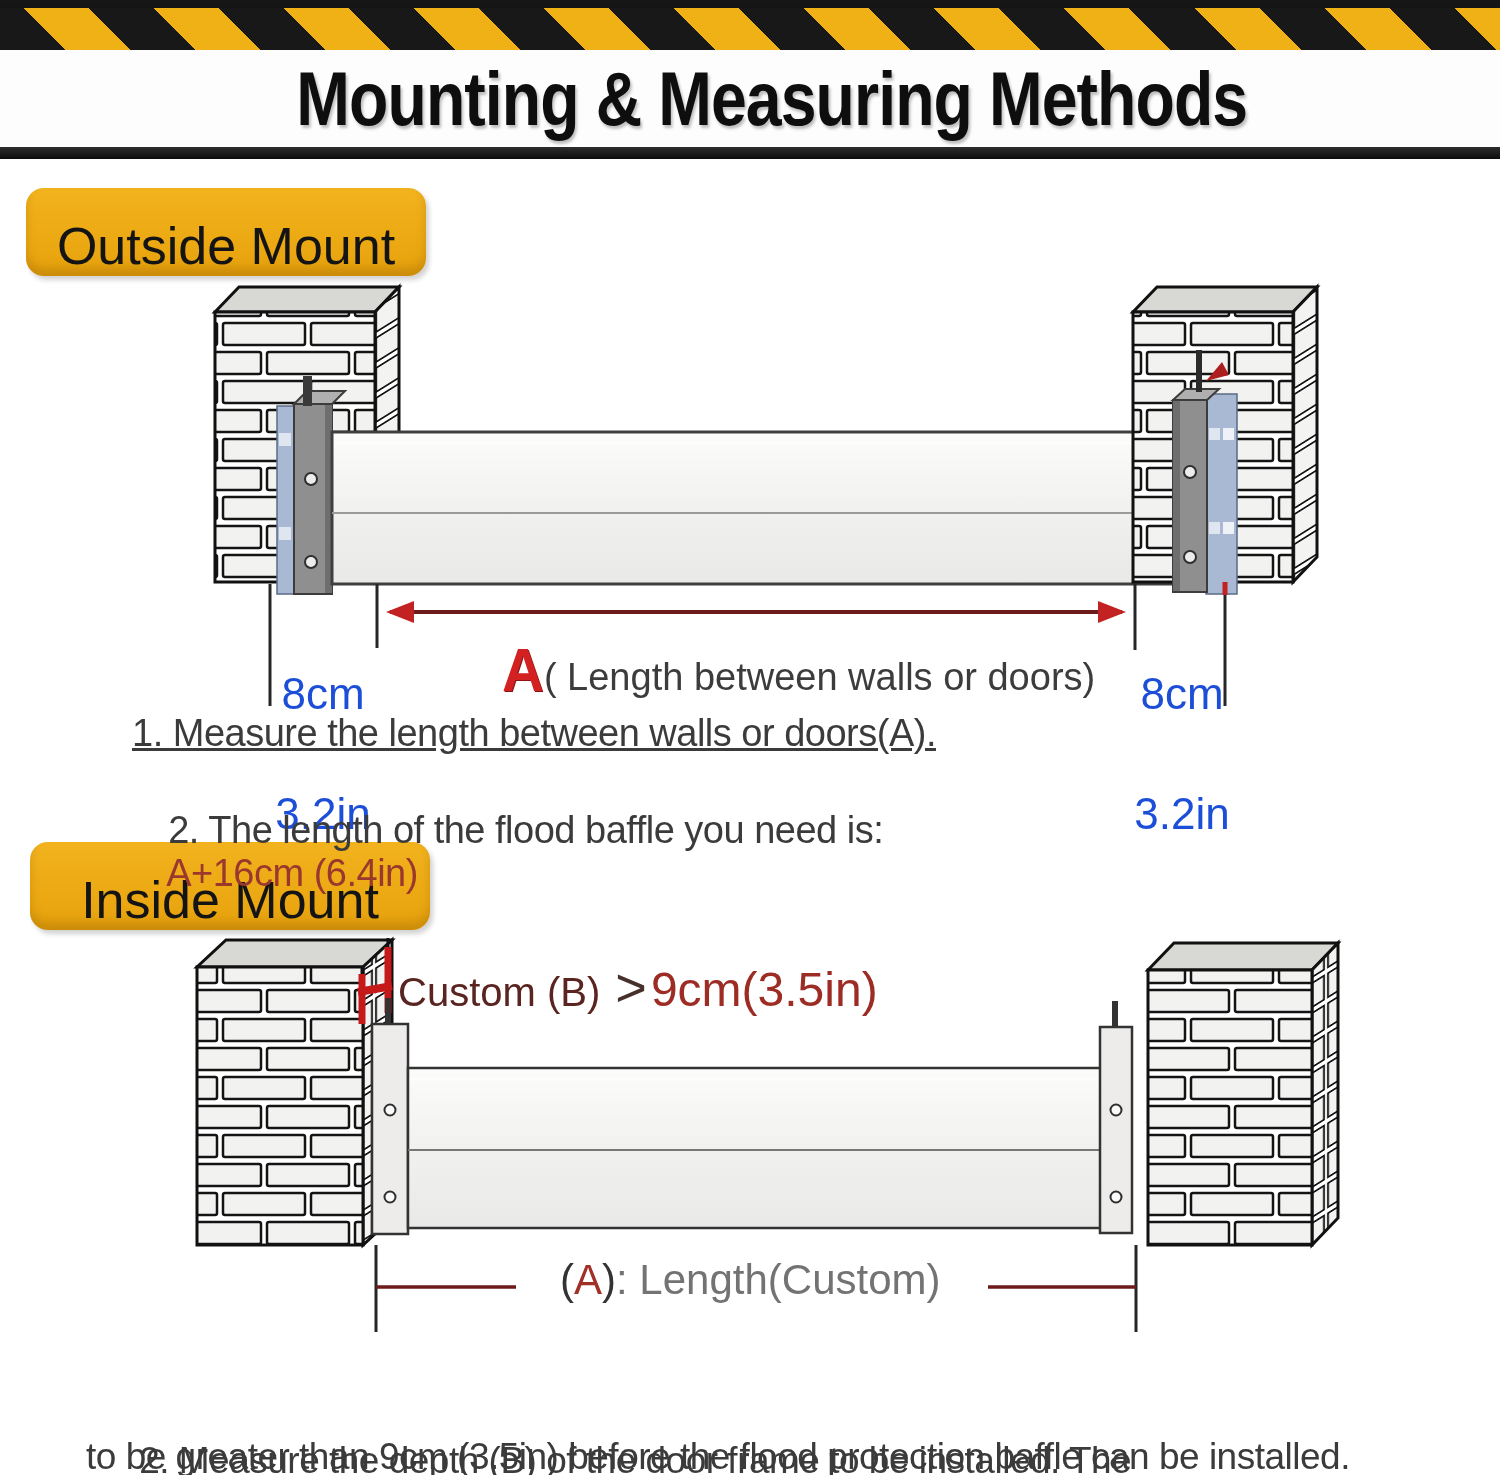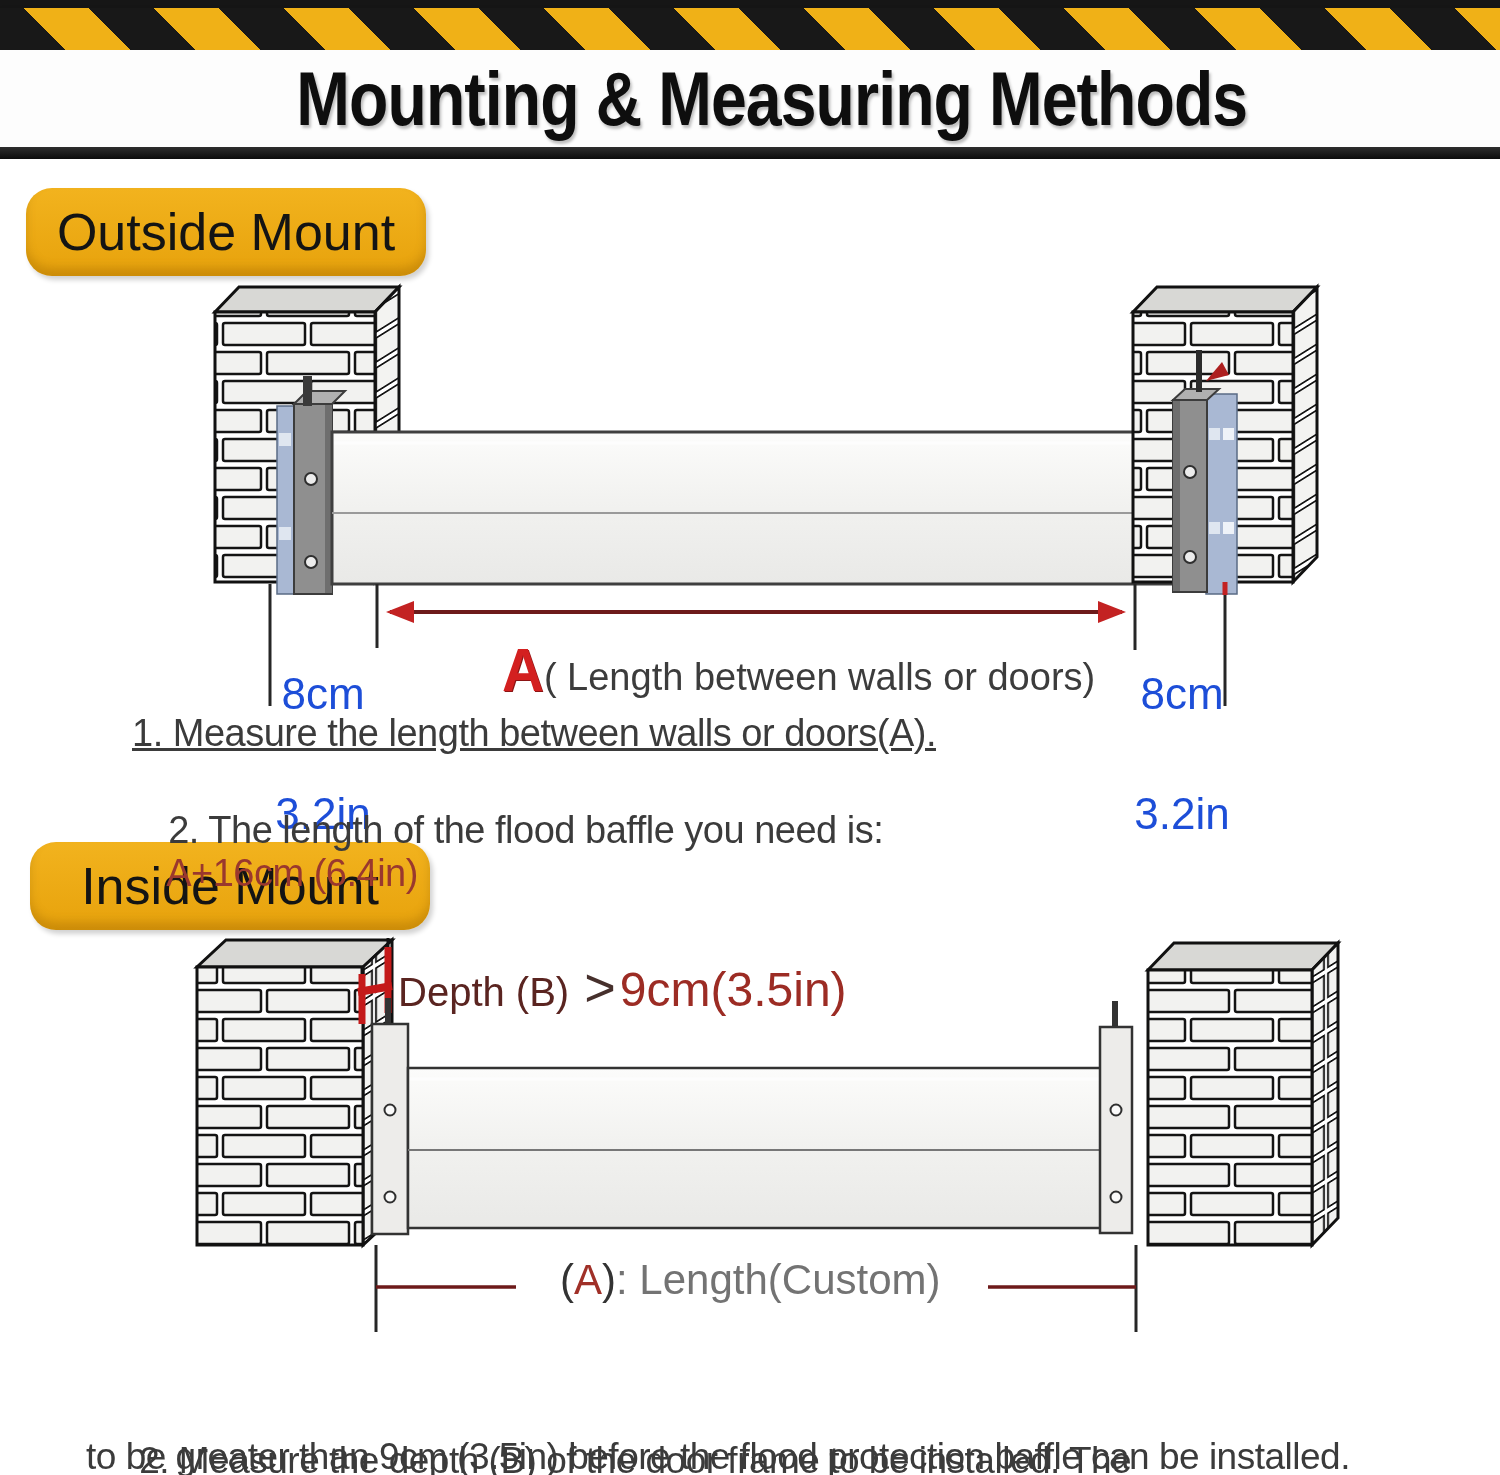--- a/index.html
+++ b/index.html
@@ -10,24 +10,24 @@
   .tape-stripes{position:absolute;left:0;top:8px;width:100%;height:42px;
      background:repeating-linear-gradient(45deg,#181818 0 46px,#f0b117 46px 92px);
      box-shadow:0 3px 5px rgba(0,0,0,.28);}
   .title-band{position:absolute;left:0;top:50px;width:100%;height:97px;background:#fdfdfd;
      display:flex;align-items:center;justify-content:center;}
   .page-title{font-size:70px;font-weight:700;color:#0e0e0e;letter-spacing:-1px;
      transform:scale(.92,1.08);text-shadow:2px 3px 3px rgba(0,0,0,.25);white-space:pre;}
   .header-divider{position:absolute;left:0;top:147px;width:100%;height:12px;
      background:linear-gradient(#2e2e2e,#0c0c0c);}
   
-  .tag{position:absolute;width:400px;height:88px;border-radius:26px;
+  .tag{position:absolute;width:400px;height:88px;border-radius:18px;
      background:linear-gradient(#f2b31e,#e7a20c);
      box-shadow:inset 0 -8px 10px rgba(140,90,0,.30),3px 4px 5px rgba(0,0,0,.18);
-     display:flex;align-items:center;justify-content:center;
+     display:flex;align-items:flex-end;justify-content:center;
      font-size:52px;color:#141414;font-weight:500;}
   #tag-outside{left:26px;top:188px;}
   #tag-inside{left:30px;top:842px;}
   
   #diagram{position:absolute;left:0;top:0;width:1500px;height:1475px;}
   
   .lbl{position:absolute;white-space:pre;}
   .measure{font-size:44px;line-height:40px;color:#1d4ed8;text-align:center;}
   #measure-out-left{left:268px;top:594px;width:110px;}
   #measure-out-right{left:1134px;top:594px;width:96px;}
@@ -219,21 +219,21 @@
     <span class="dim-caption-text">( Length between walls or doors)</span>
   </div>
 
   <div class="lbl step" id="out-step1">1. Measure the length between walls or doors(A).</div>
   <div class="lbl step" id="out-step2">
     <span>2. The length of the flood baffle you need is: </span>
     <span class="red-val">A+16cm (6.4in)</span>
   </div>
 
   <div class="lbl" id="depth-caption">
-    <span class="depth-prefix">Depth (B) </span>
+    <span class="depth-prefix">Custom (B) </span>
     <span class="depth-gt">&gt;</span>
     <span class="depth-value">9cm(3.5in)</span>
   </div>
 
   <div class="lbl" id="len-caption">
     <span class="len-paren">(</span>
     <span class="len-a">A</span>
     <span class="len-paren">)</span>
     <span class="len-rest">: Length(Custom)</span>
   </div>

